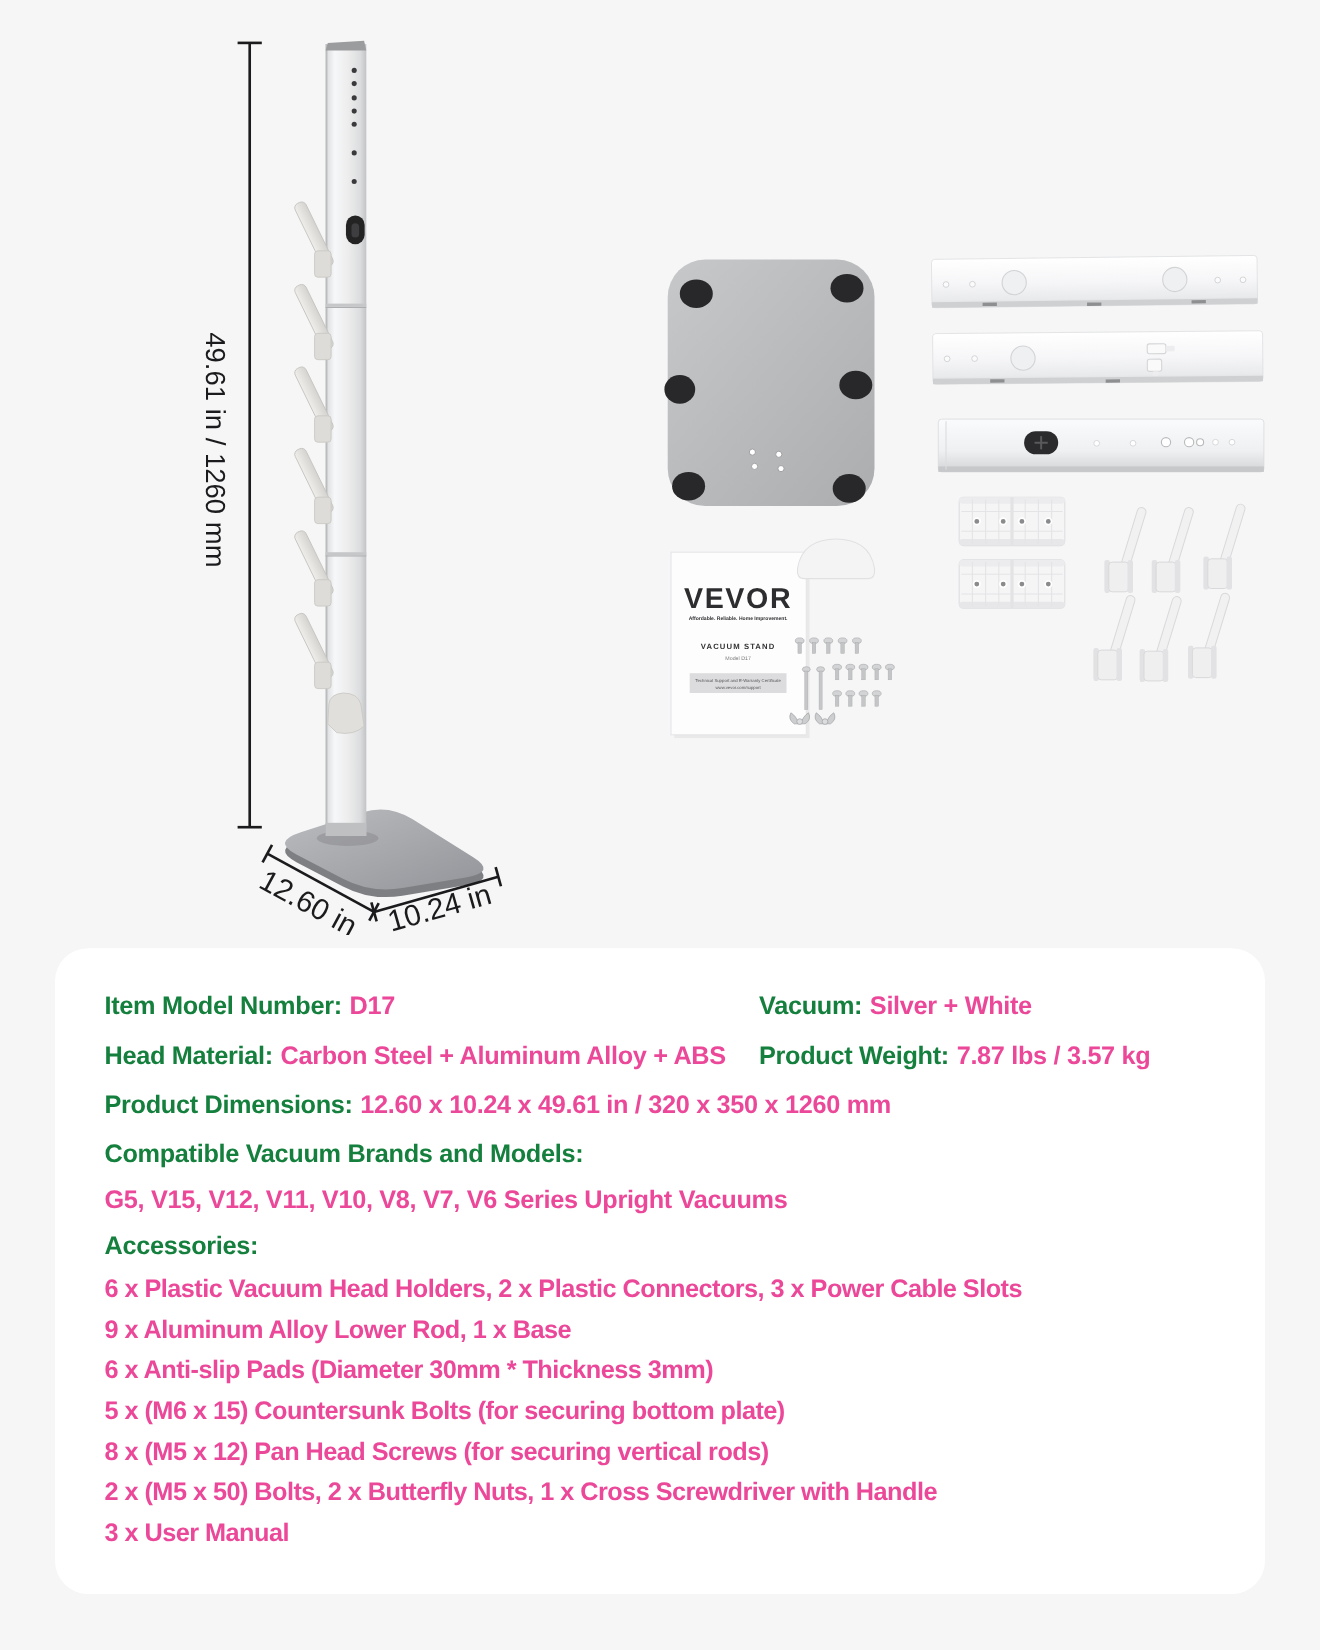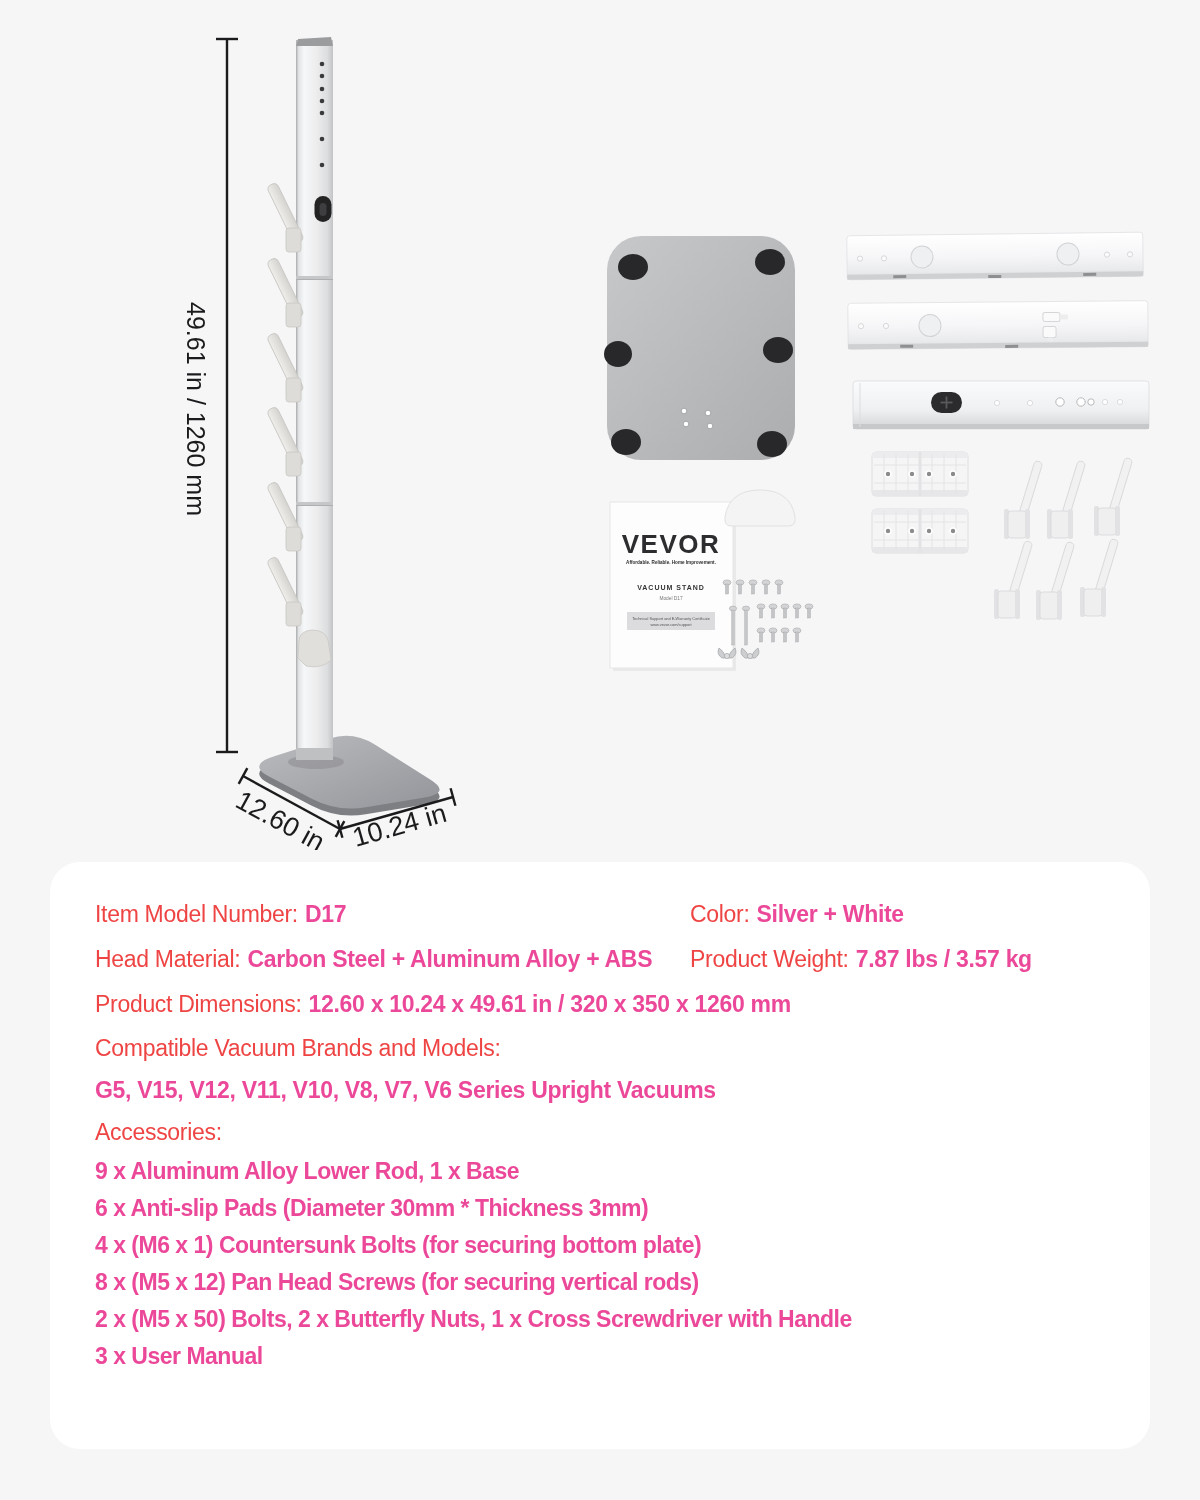--- a/index.html
+++ b/index.html
@@ -16,21 +16,21 @@
     position:absolute;left:50px;top:862px;width:1100px;height:587px;
     background:#ffffff;border-radius:30px;
     padding:30px 45px 0 45px;box-sizing:border-box;
     color:#1b1b1d;font-size:23px;letter-spacing:-0.3px;
   }
   .row{line-height:45px;height:45px;white-space:nowrap;display:flex;}
   .row-mid{line-height:42px;height:42px;white-space:nowrap;}
   .acc{line-height:37px;height:37px;white-space:nowrap;letter-spacing:-0.5px;}
   .colL{flex:0 0 595px;}
   .colR{flex:1 1 auto;}
-  .lbl{color:#ef4444;font-weight:400;margin-right:7px;}
+  .lbl{color:#15803d;font-weight:700;margin-right:7px;}
   .val{color:#ec4899;font-weight:700;}
 
   
   svg text{font-family:"Liberation Sans",sans-serif;}
 </style>
 </head>
 <body>
 
 <svg class="abs" style="left:120px;top:20px;" width="420" height="830" viewBox="120 20 420 830">
   <defs>
@@ -308,38 +308,39 @@
       <use href="#wingnut" x="750" y="653"></use>
   </g>
 </svg>
 
 <div class="spec-card">
   <div class="row">
     <div class="colL">
       <span class="lbl">Item Model Number:</span><span class="val">D17</span>
     </div>
     <div class="colR">
-      <span class="lbl">Color:</span><span class="val">Silver + White</span>
+      <span class="lbl">Vacuum:</span><span class="val">Silver + White</span>
     </div>
   </div>
   <div class="row">
     <div class="colL">
       <span class="lbl">Head Material:</span><span class="val">Carbon Steel + Aluminum Alloy + ABS</span>
     </div>
     <div class="colR">
       <span class="lbl">Product Weight:</span><span class="val">7.87 lbs / 3.57 kg</span>
     </div>
   </div>
   <div class="row">
     <div>
       <span class="lbl">Product Dimensions:</span><span class="val">12.60 x 10.24 x 49.61 in / 320 x 350 x 1260 mm</span>
     </div>
   </div>
   <div class="row-mid lbl">Compatible Vacuum Brands and Models:</div>
   <div class="row-mid val">G5, V15, V12, V11, V10, V8, V7, V6 Series Upright Vacuums</div>
   <div class="row-mid lbl">Accessories:</div>
+  <div class="acc val">6 x Plastic Vacuum Head Holders, 2 x Plastic Connectors, 3 x Power Cable Slots</div>
   <div class="acc val">9 x Aluminum Alloy Lower Rod, 1 x Base</div>
   <div class="acc val">6 x Anti-slip Pads (Diameter 30mm * Thickness 3mm)</div>
-  <div class="acc val">4 x (M6 x 1) Countersunk Bolts (for securing bottom plate)</div>
+  <div class="acc val">5 x (M6 x 15) Countersunk Bolts (for securing bottom plate)</div>
   <div class="acc val">8 x (M5 x 12) Pan Head Screws (for securing vertical rods)</div>
   <div class="acc val">2 x (M5 x 50) Bolts, 2 x Butterfly Nuts, 1 x Cross Screwdriver with Handle</div>
   <div class="acc val">3 x User Manual</div>
 </div>
 
 </body></html>

